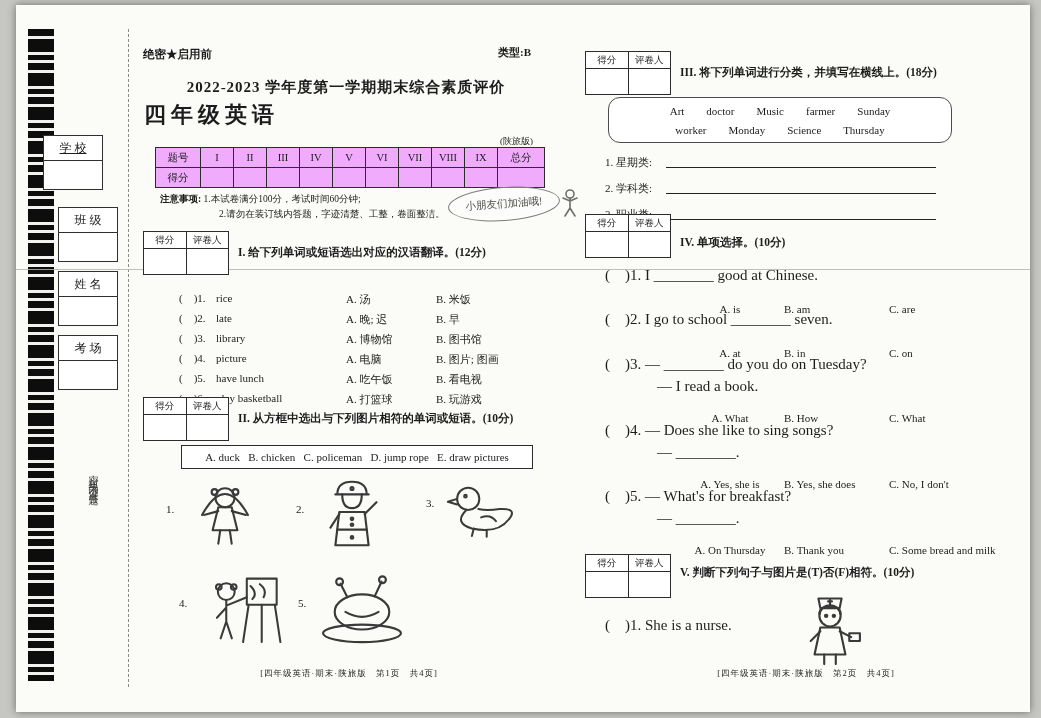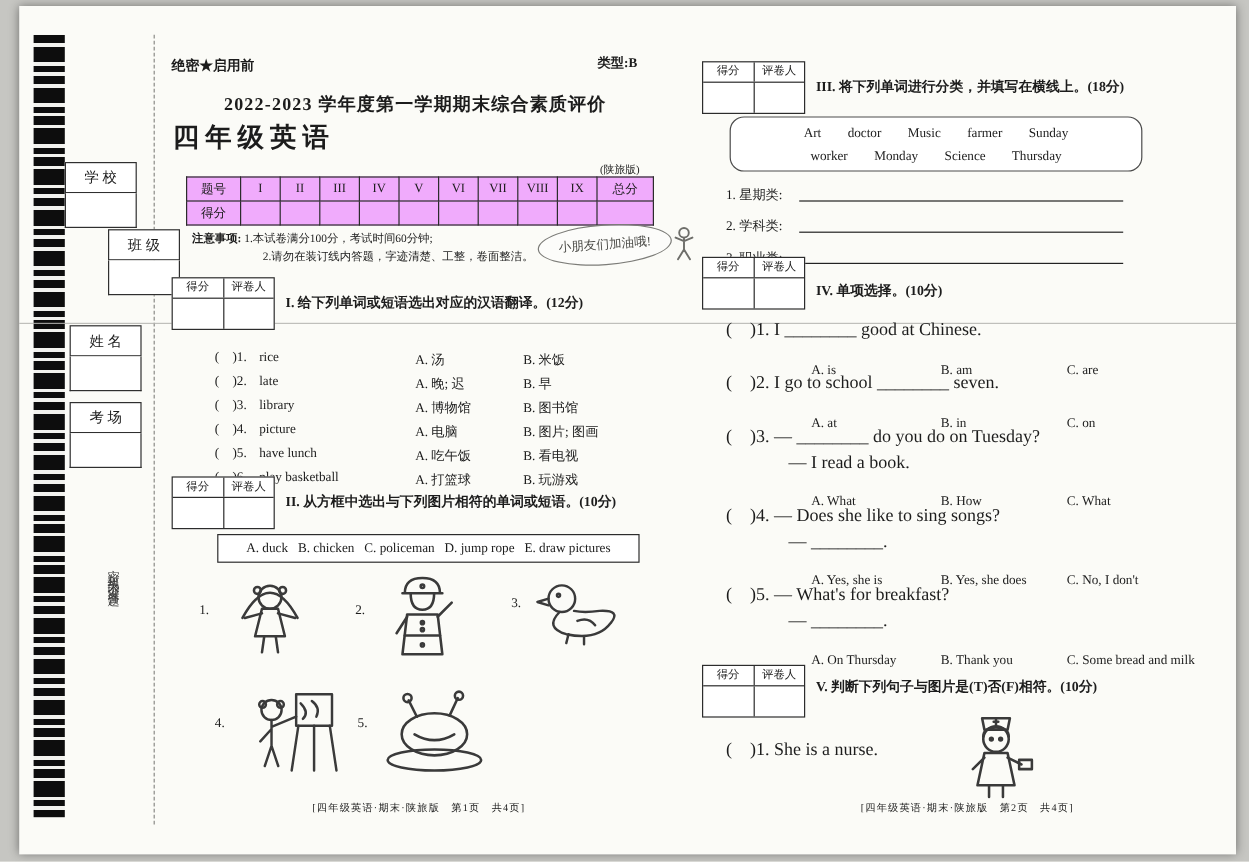--- a/index.html
+++ b/index.html
@@ -60,38 +60,38 @@
   .picnum{font-size:11px;}
   .footer{font-size:8.5px;text-align:center;letter-spacing:1px;color:#222;}
   .dbox{width:344px;height:46px;border:1px solid #4c4c4c;border-radius:12px;
     font-size:11px;text-align:center;padding-top:4px;box-sizing:border-box;background:#fff;}
   .dbox div{line-height:19px;white-space:pre;}
   .cat{font-size:11px;}
   .ul-line{border-bottom:1px solid #222;height:12px;}
   .qline{font-size:15px;white-space:pre;}
   .optrow{font-size:11px;white-space:pre;width:380px;}
   .optrow span{display:inline-block;white-space:pre;}
-  .o1{width:108px;}
+  .o1{width:108px;text-align:center;}
   .o2{width:105px;}
   svg{stroke:#3a3a3a;stroke-width:2.2;fill:none;stroke-linecap:round;stroke-linejoin:round;}
 </style>
 </head>
 <body>
 
 <div class="paper">
 
   <div class="abs barcode"></div>
   <div class="abs bindline"></div>
   <div class="abs crease"></div>
 
-  <div class="abs" style="left:38px;top:130px;">
+  <div class="abs" style="left:27px;top:130px;text-decoration:underline;">
     <div class="fld-label">学 校</div>
     <div class="fld-empty"></div>
   </div>
-  <div class="abs" style="left:42px;top:186px;margin-left:32px;">
+  <div class="abs" style="left:42px;top:202px;">
     <div class="fld-label">班 级</div>
     <div class="fld-empty"></div>
   </div>
   <div class="abs" style="left:42px;top:266px;">
     <div class="fld-label">姓 名</div>
     <div class="fld-empty"></div>
   </div>
   <div class="abs" style="left:42px;top:330px;">
     <div class="fld-label">考 场</div>
     <div class="fld-empty"></div>

